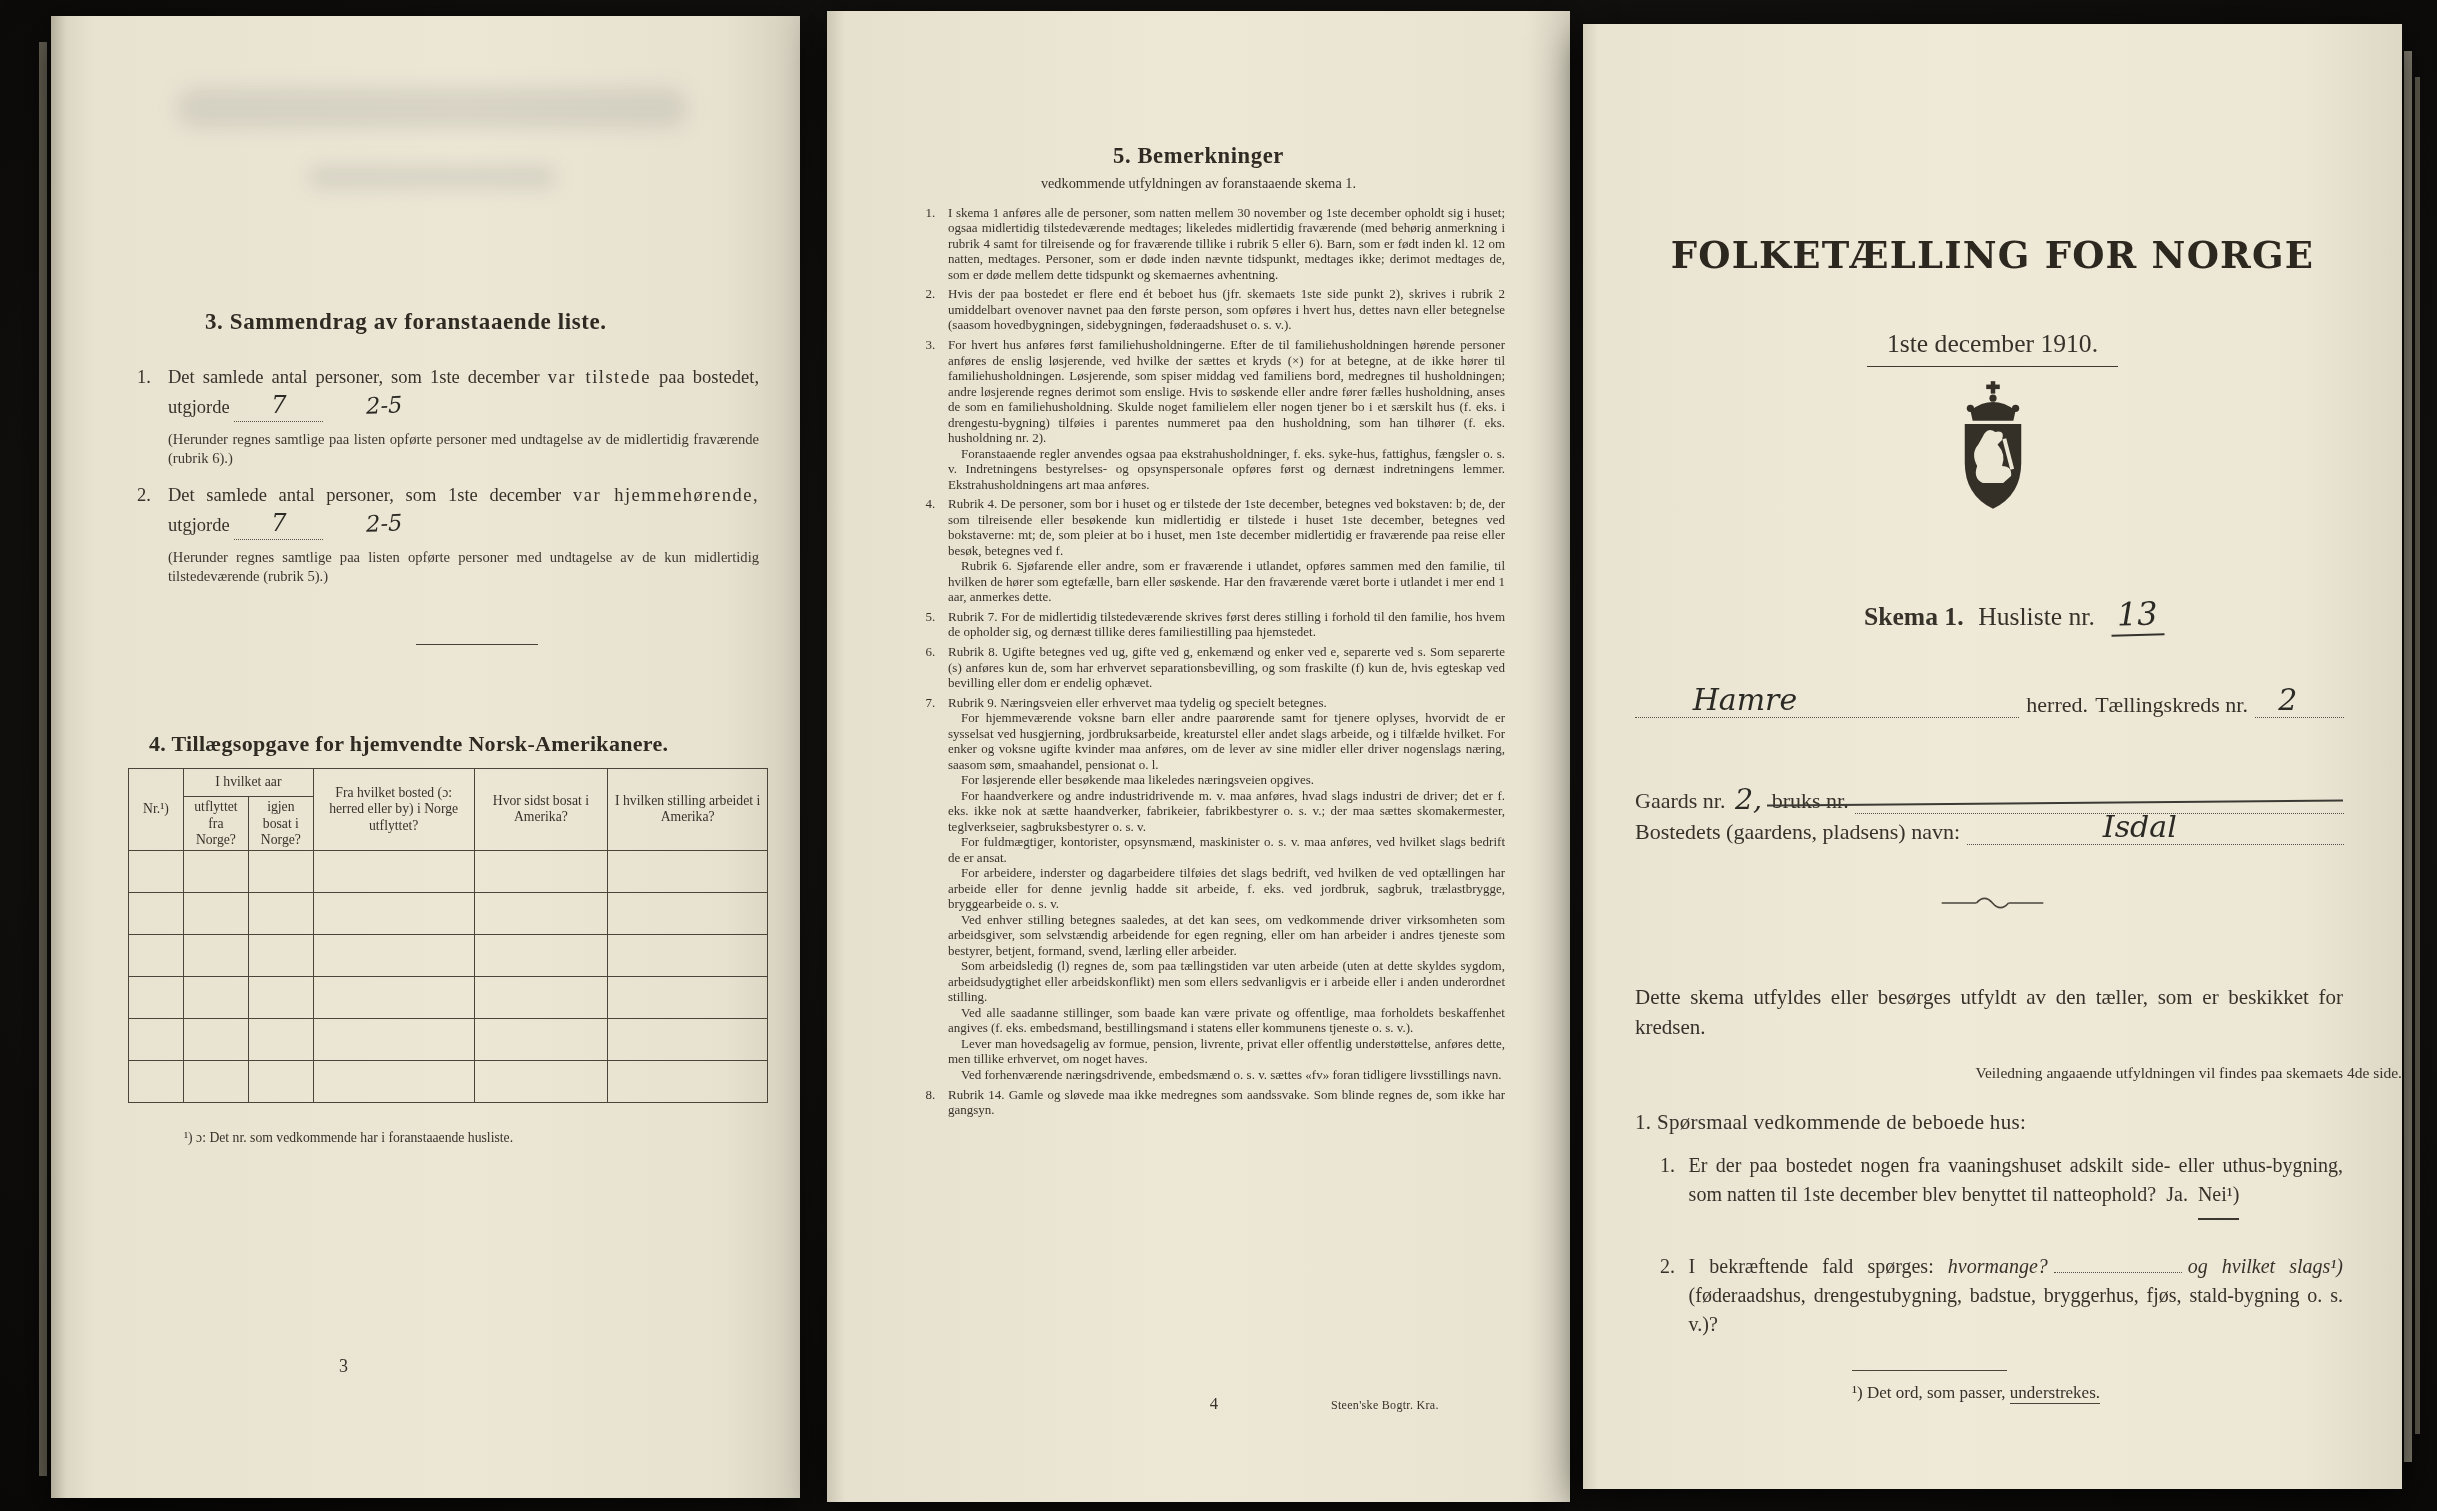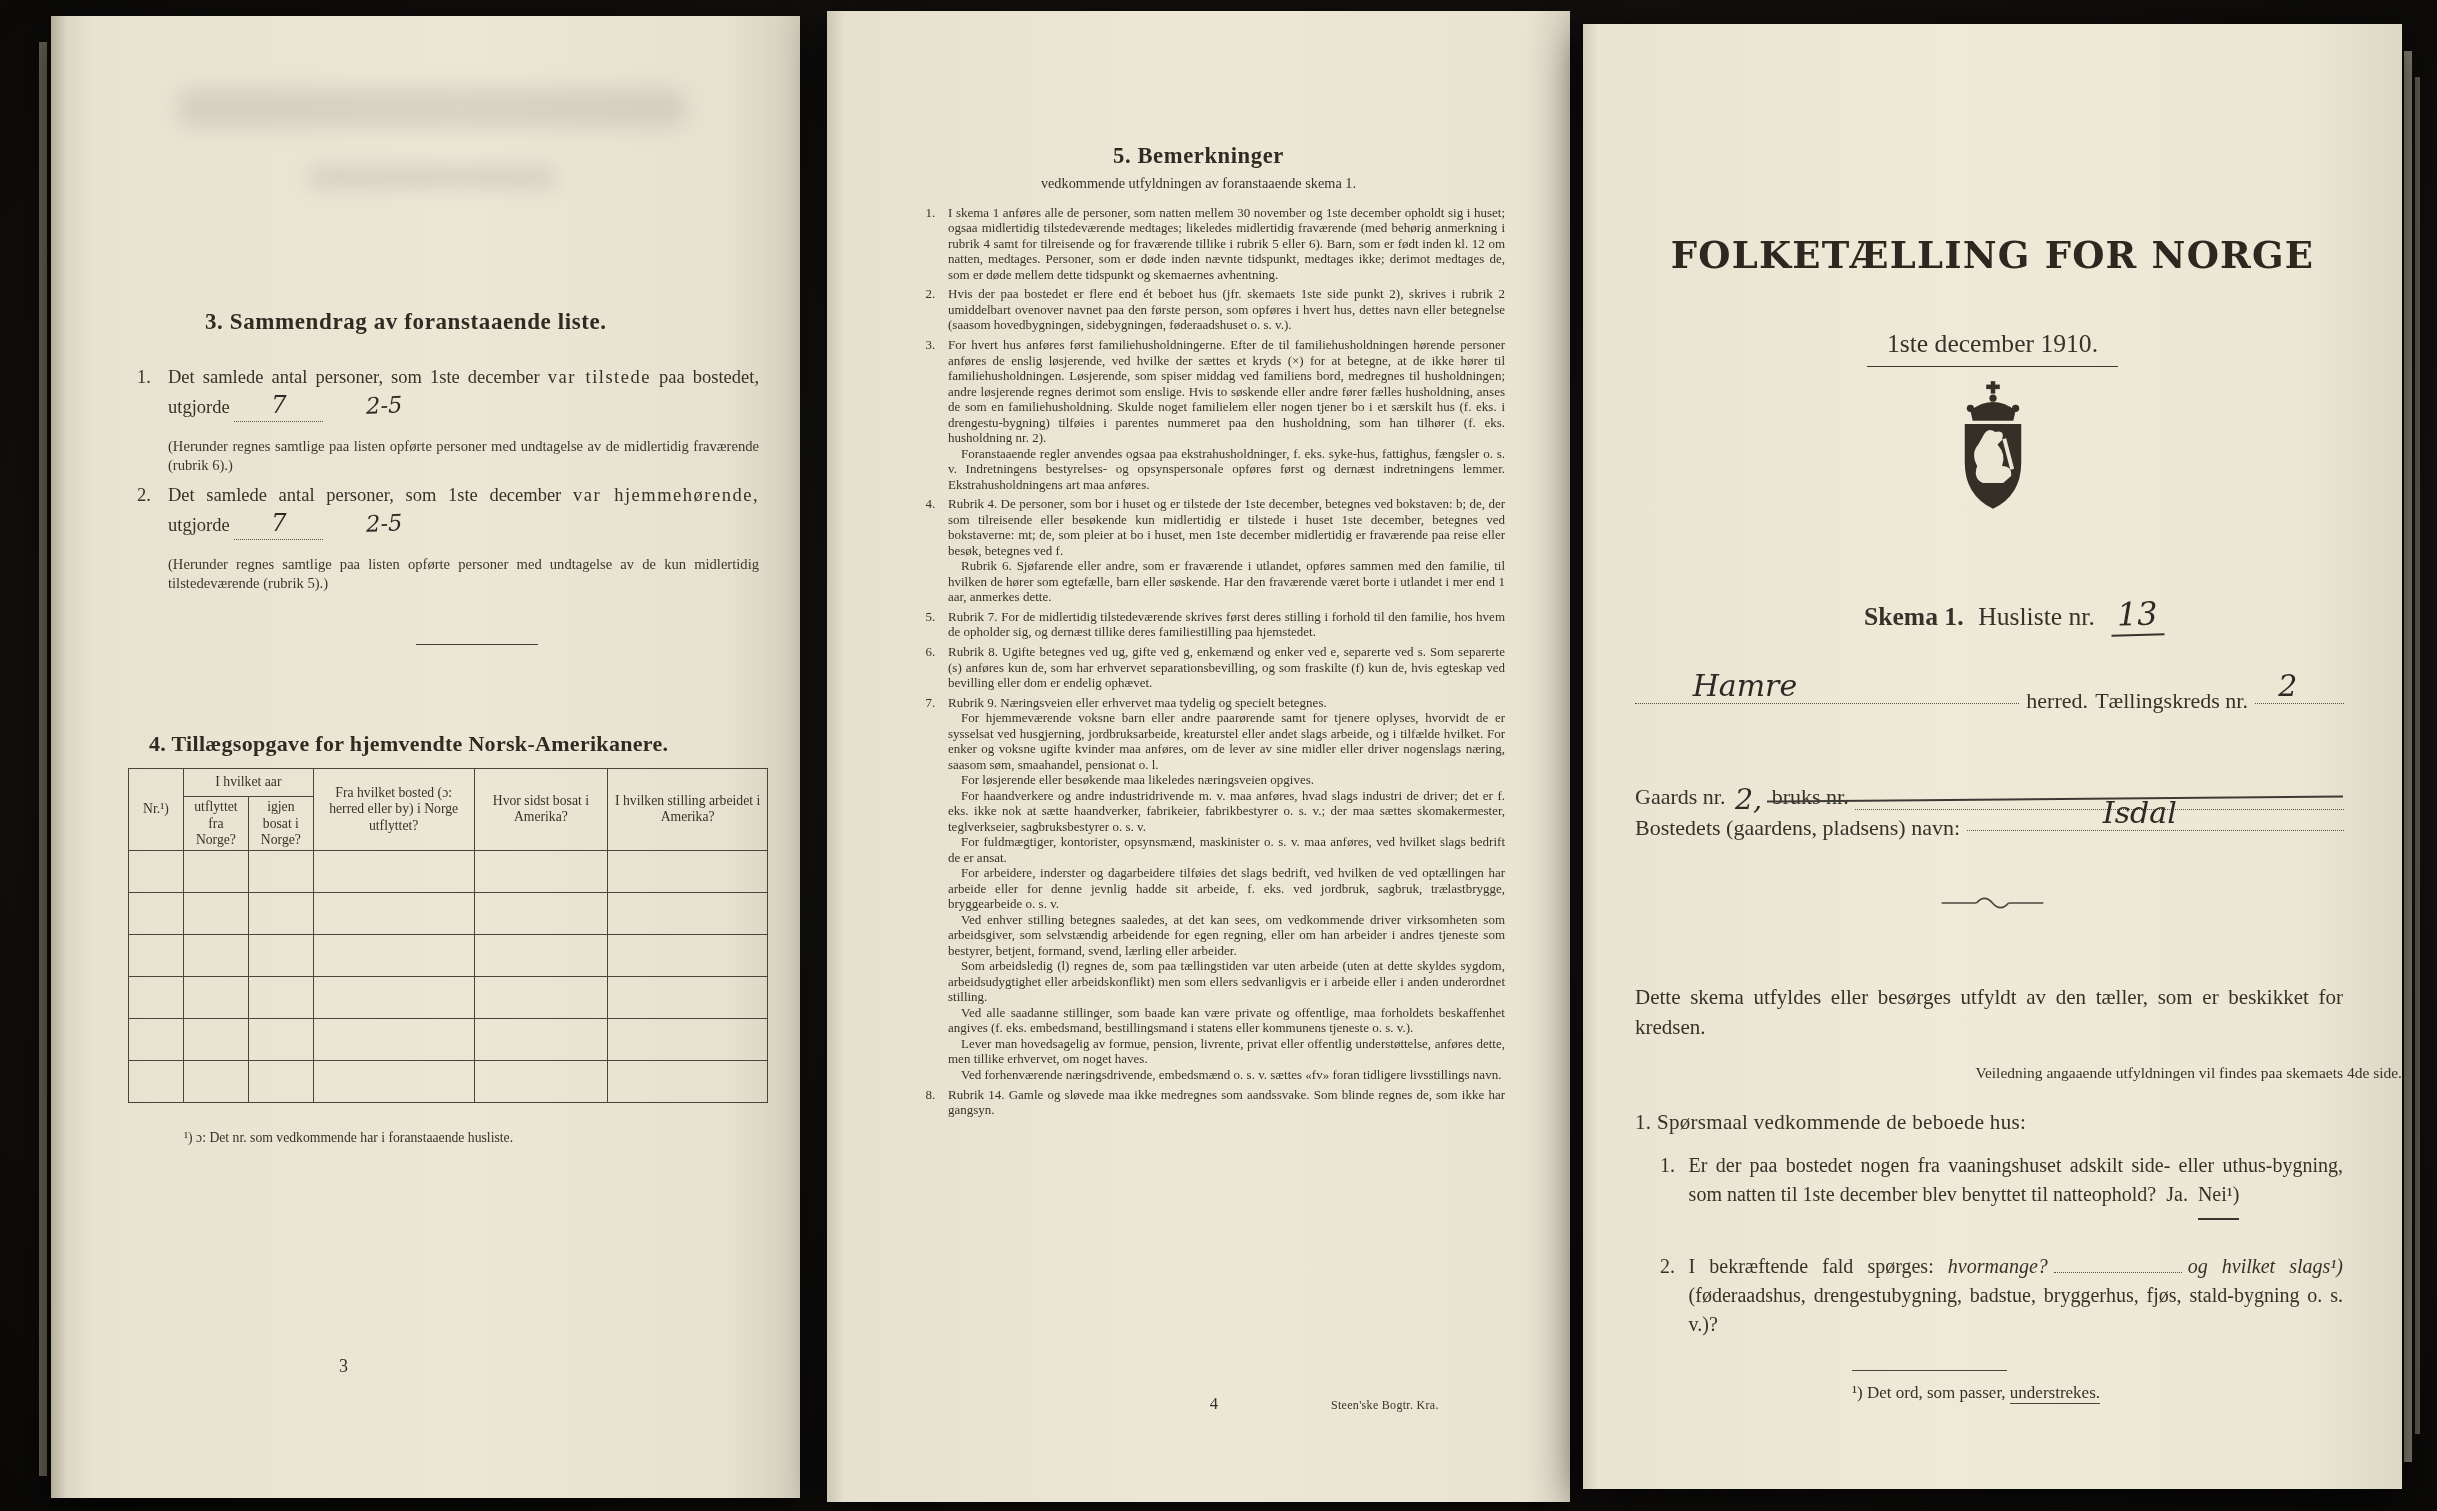--- a/index.html
+++ b/index.html
@@ -28,21 +28,21 @@
   .s3-item{position:absolute;left:86px;width:622px;font-size:18.5px;line-height:1.34}
   .it1{top:349px}.it2{top:467px}
   .s3-num{position:absolute;left:0;top:0}
   .s3-body{margin-left:31px;text-align:justify}
   .sperr{letter-spacing:1.5px}
   .fill{display:inline-block;border-bottom:1.8px dotted #56514a}
   .fill-count{width:89px;text-align:center}
   .fill-count .hand{font-size:24px}
   .hand{font-family:"DejaVu Serif",serif;font-style:italic;color:#2c2a25}
   .hand-side{font-size:22.6px;margin-left:38px;display:inline-block;transform:rotate(-2deg)}
-  .s3-note{font-size:14.6px;line-height:1.3;margin-top:15px;color:#3b372f}
+  .s3-note{font-size:14.6px;line-height:1.3;margin-top:8px;color:#3b372f}
   .mini-rule{position:absolute;left:365px;top:628px;width:122px;border-top:1.8px solid #45403a}
   .s4-title{position:absolute;left:98px;top:715px;font-size:22px;font-weight:bold;letter-spacing:0.3px;color:#2f2b23}
   .amtable{position:absolute;left:77px;top:752px;width:640px;border-collapse:collapse;font-size:13.7px;line-height:1.18;border:1.8px solid #4a453b}
   .amtable th,.amtable td{border:1.2px solid #4a453b;font-weight:normal;padding:2.4px 4.8px;text-align:center;vertical-align:middle}
   .amtable thead th{height:28.6px}
   .amtable tbody td{height:42px}
   .w-nr{width:55px}.w-yr{width:65px}.w-fra{width:161px}.w-hvor{width:134px}.w-stil{width:160px}
   .tbl-fn{position:absolute;left:133px;top:1114px;font-size:13.7px}
   .pl-num{position:absolute;left:288px;top:1340px;font-size:18px}
 
@@ -57,21 +57,21 @@
   .pm-printer{position:absolute;left:504px;top:1387px;font-size:12px;letter-spacing:0.3px}
 
   
   .pr-title{position:absolute;left:0;right:0;top:209px;text-align:center;font-family:"DejaVu Serif",serif;font-weight:bold;font-size:37px;letter-spacing:1.2px;color:#2c2820}
   .pr-date{position:absolute;left:0;right:0;top:305px;text-align:center;font-size:25.6px}
   .pr-date span{display:inline-block;border-bottom:1.8px solid #3e3a30;padding:0 20px 7.1px}
   .coat{position:absolute;left:50%;top:356px;transform:translateX(-50%);width:113px;height:149px}
   .pr-schema{position:absolute;left:281px;top:571px;font-size:25.6px}
   .schema-b{font-weight:bold;margin-right:8.3px}
   .hand-13{display:inline-block;font-size:32px;margin-left:9.5px;padding:0 6px 1.2px;border-bottom:2.4px solid #34322c;transform:rotate(-1.5deg)}
-  .pr-line{position:absolute;left:52px;right:58px;display:flex;align-items:center;gap:7.1px;font-size:22px;height:35px}
+  .pr-line{position:absolute;left:52px;right:58px;display:flex;align-items:flex-end;gap:7.1px;font-size:22px;height:35px}
   .l-herred{top:659px}.l-gaard{top:755px}.l-bosted{top:786px}
   .pr-line .fill{height:6px}
   .grow{flex:1}
   .w130{width:89px}
   .rel{position:relative}
   .hand-on-line{position:absolute;bottom:0;font-size:30px;white-space:nowrap}
   .hl-herred{left:15%}.hl-kreds{left:26%}.hl-bosted{left:36%}
   .hand-gaard{font-size:28.6px;margin:0 2.4px;transform:translateY(2.4px)}
   .struck-zone{flex:1;display:flex;align-items:flex-end;gap:6px;position:relative}
   .struck-zone .fill{flex:1;height:6px}

